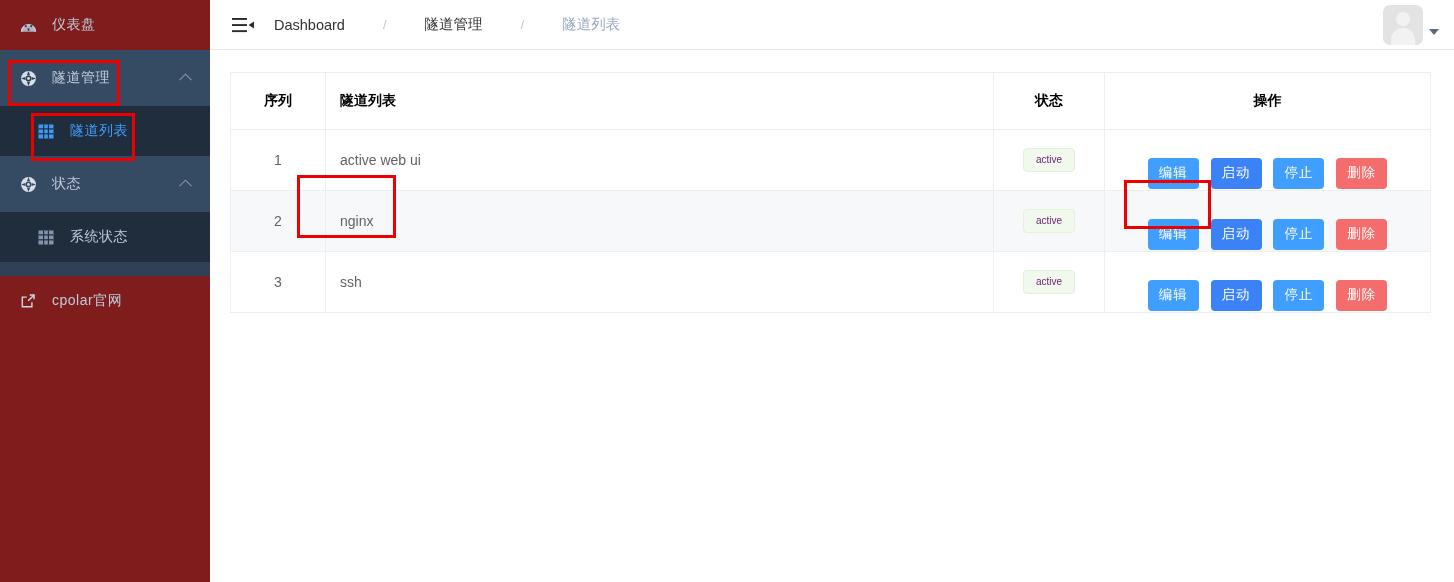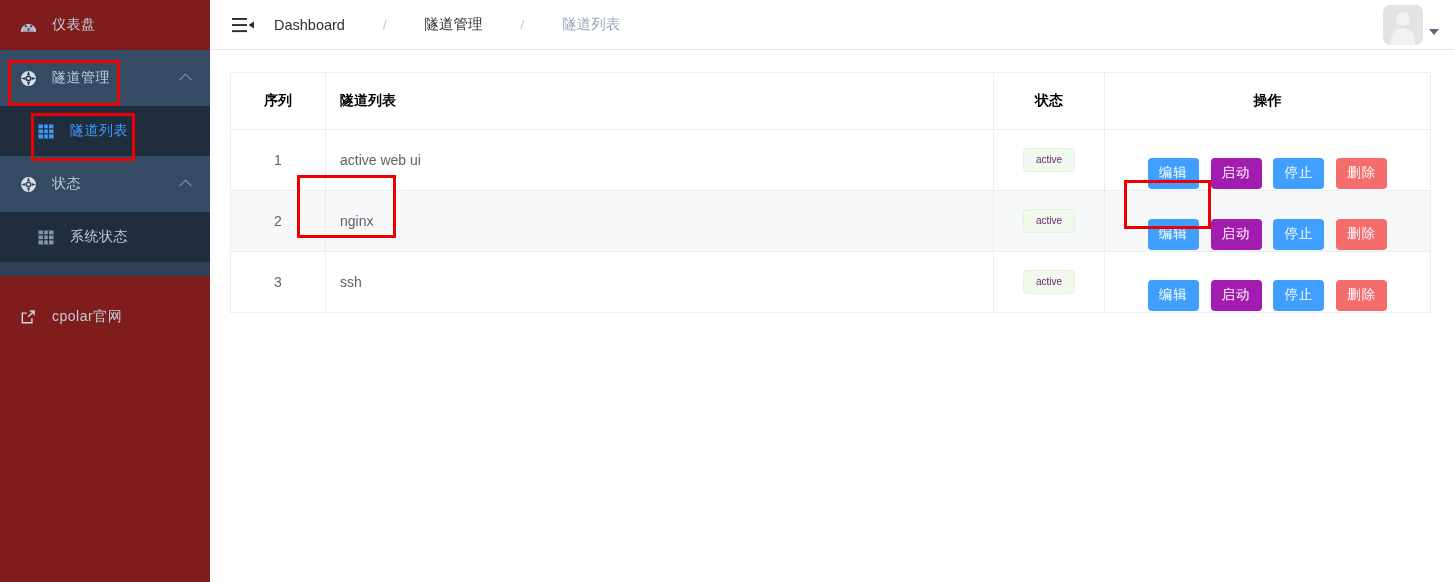--- a/index.html
+++ b/index.html
@@ -48,21 +48,21 @@
     width: 9px; height: 9px;
     border-left: 1.6px solid #8796a8;
     border-top: 1.6px solid #8796a8;
     transform: translateY(-30%) rotate(45deg);
   }
   .submenu { background: #1f2d3d; }
   .submenu .nav-row { padding-left: 38px; height: 50px; }
   .submenu .nav-row.active .lbl { color: #409eff; }
   .submenu .nav-row.active .ico { color: #409eff; }
   .spacer-row { height: 14px; background: #304156; }
-  .extern-row { height: 50px; align-items: flex-end; }
+  .extern-row { height: 50px; }
 
   
   .gridicon { width: 16px; height: 15px; }
 
   
   #main { flex: 1 1 auto; height: 582px; background: #fff; position: relative; }
   #topbar {
     height: 50px;
     background: #fff;
     border-bottom: 1px solid #e8e8e8;
@@ -153,21 +153,21 @@
     color: #fff;
     font-size: 13.5px;
     padding: 8px 11px;
     margin: 0 4px;
     cursor: pointer;
     line-height: 1.1;
     font-family: inherit;
     letter-spacing: 1px;
   }
   .btn-primary { background: #409eff; }
-  .btn-success { background: #a21caf; }
+  .btn-success { background: #3b82f6; }
   .btn-danger  { background: #f56c6c; margin-top: 27px; }
 
   
   .annot {
     position: absolute;
     border: 3px solid #ee0000;
     pointer-events: none;
     z-index: 50;
   }
   #annot-menu-group  { left: 8px;   top: 60px;  width: 112px; height: 46px; }

